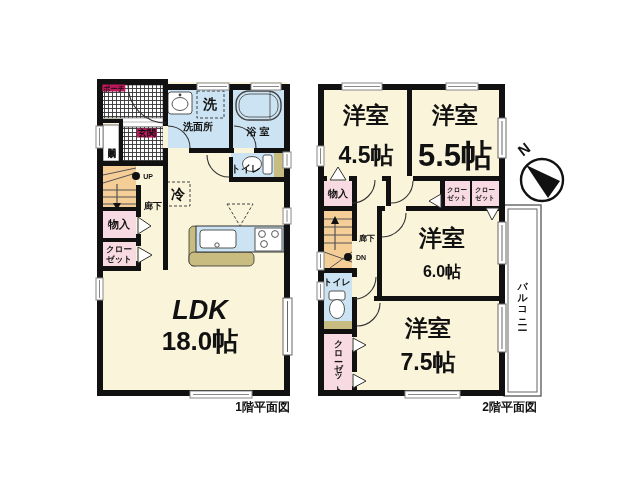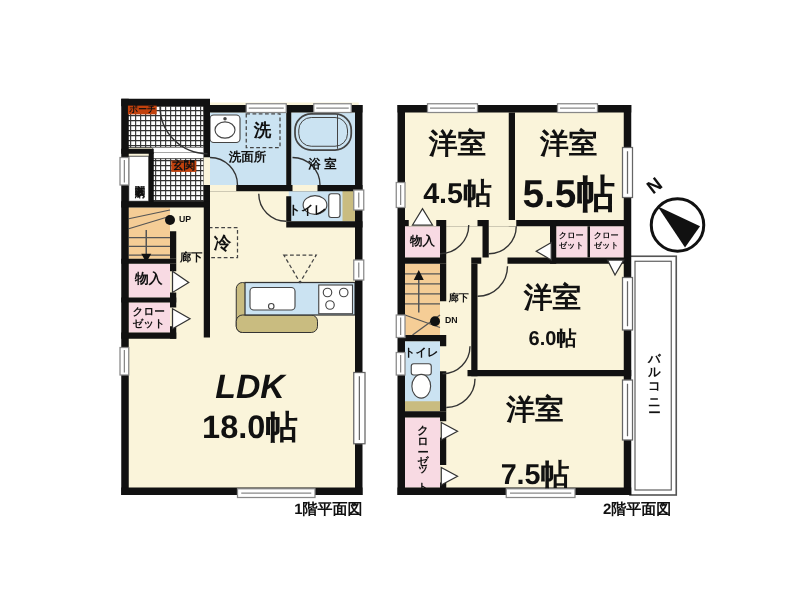--- a/index.html
+++ b/index.html
@@ -3,21 +3,21 @@
 <meta charset="utf-8">
 <style>
   html,body{margin:0;padding:0;background:#fff;}
   #canvas{position:relative;width:636px;height:480px;background:#fff;overflow:hidden;
           font-family:"Liberation Sans","DejaVu Sans",sans-serif;}
   #plan-svg{position:absolute;left:0;top:0;}
   .lbl{position:absolute;transform:translate(-50%,-50%);font-weight:bold;color:#111;
        white-space:nowrap;line-height:1;text-align:center;}
   .vlbl{position:absolute;transform:translate(-50%,-50%);font-weight:bold;color:#111;
         writing-mode:vertical-rl;line-height:1;letter-spacing:1px;}
-  .chip{background:#c2410c;padding:0 1px;}
+  .chip{background:#be185d;padding:0 1px;}
   .caption{position:absolute;font-weight:bold;color:#111;font-size:12px;}
   .north{position:absolute;transform:translate(-50%,-50%) rotate(-38deg);
          font-weight:bold;color:#111;font-size:15px;}
 </style>
 </head>
 <body>
 
 <div id="canvas">
 
 <svg id="plan-svg" width="636" height="480" viewBox="0 0 636 480">
@@ -311,21 +311,21 @@
 <div class="lbl" style="left:200px;top:310px;font-size:27px;font-style:italic;">LDK</div>
 <div class="lbl" style="left:200px;top:341px;font-size:26px;">18.0帖</div>
 
 <div class="lbl" style="left:366px;top:115px;font-size:23px;">洋室</div>
 <div class="lbl" style="left:366px;top:155px;font-size:23px;">4.5帖</div>
 <div class="lbl" style="left:455px;top:115px;font-size:23px;">洋室</div>
 <div class="lbl" style="left:455px;top:155px;font-size:31px;">5.5帖</div>
 <div class="lbl" style="left:442px;top:238px;font-size:23px;">洋室</div>
 <div class="lbl" style="left:442px;top:272px;font-size:16px;">6.0帖</div>
 <div class="lbl" style="left:428px;top:328px;font-size:23px;">洋室</div>
-<div class="lbl" style="left:428px;top:380px;font-size:23px;text-align:center;">7.5帖</div>
+<div class="lbl" style="left:428px;top:362px;font-size:23px;text-align:center;">7.5帖</div>
 <div class="lbl" style="left:338px;top:194px;font-size:10px;">物入</div>
 <div class="lbl" style="left:457px;top:190px;font-size:6.5px;">クロー</div>
 <div class="lbl" style="left:457px;top:198px;font-size:6.5px;">ゼット</div>
 <div class="lbl" style="left:485px;top:190px;font-size:6.5px;">クロー</div>
 <div class="lbl" style="left:485px;top:198px;font-size:6.5px;">ゼット</div>
 <div class="lbl" style="left:367px;top:239px;font-size:8px;">廊下</div>
 <div class="lbl" style="left:361px;top:257px;font-size:7px;">DN</div>
 <div class="lbl" style="left:337px;top:282px;font-size:9px;">トイレ</div>
 <div class="vlbl" style="left:338px;top:362px;font-size:9px;">クローゼット</div>
 <div class="vlbl" style="left:522px;top:300px;font-size:10px;">バルコニー</div>

